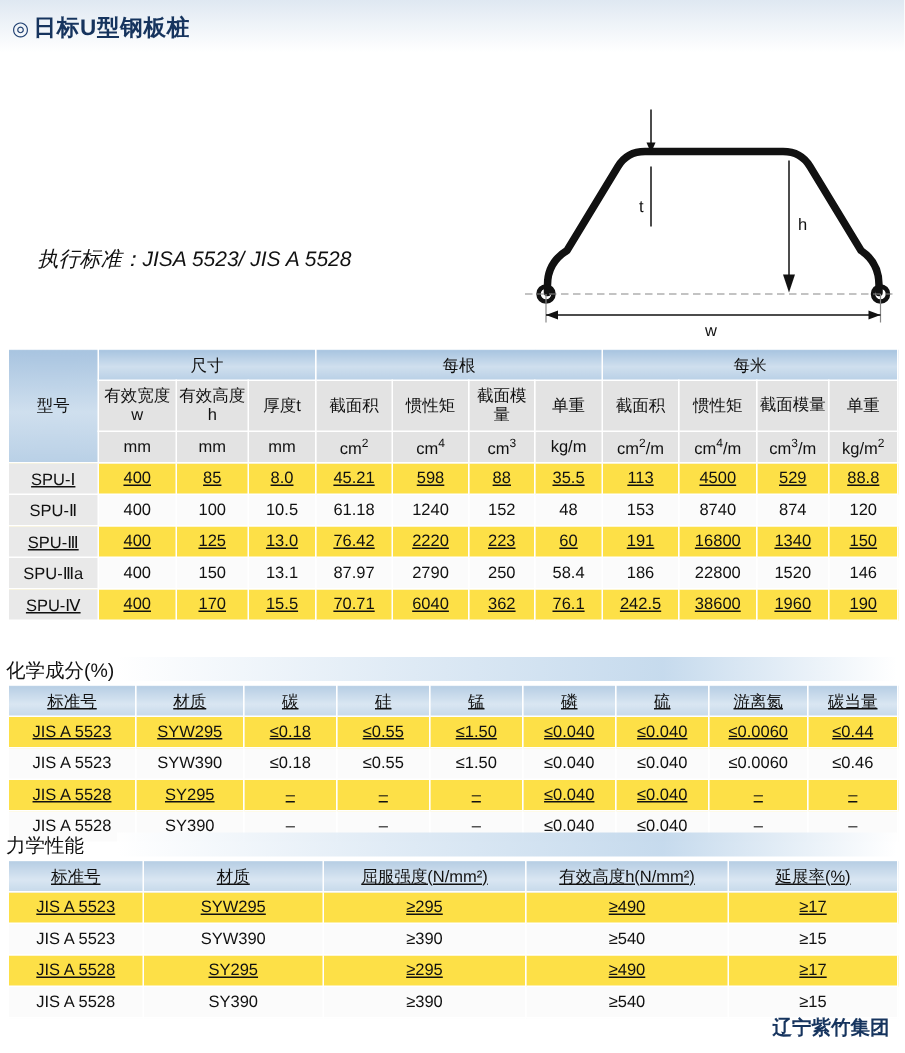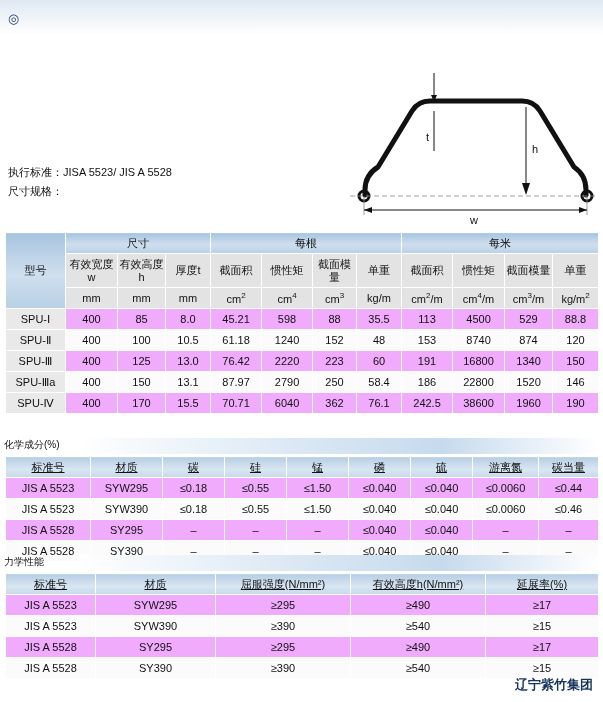--- a/index.html
+++ b/index.html
@@ -33,23 +33,24 @@
     font-size: 13px; color: #1b3c6e; margin-right: 3px;
   }
   .title-text {
     font-size: 15px; font-weight: bold; color: #16345e;
     letter-spacing: 0.5px;
   }
 
   
   .spec-block {
     position: absolute;
-    left: 8px; top: 163px;
-    font-size: 11px; color: #111;
+    left: 25px; top: 163px;
+    font-size: 14px; color: #111;
     line-height: 19px;
+    font-style: italic;
   }
 
   
   .drawing {
     position: absolute;
     left: 330px; top: 55px;
     width: 270px; height: 170px;
   }
 
   
@@ -76,37 +77,38 @@
     background: linear-gradient(to bottom, #b7cee4 0%, #d9e6f2 60%, #c6d9ea 100%);
     font-weight: bold;
     color: #10243f;
     text-decoration: underline;
   }
   .sub-grey {
     background: #e3e3e3;
     color: #111;
   }
   .row-grey {
-    background: #f0abfc;
+    background: #fde047;
+    text-decoration: underline;
   }
   .row-white {
     background: #fbfbfb;
   }
   .cell-left {
     background: #e9e9e9;
   }
 
   
   #main-table { position: absolute; left: 5px; top: 232px; width: 593px; }
   #main-table td { height: 21px; }
 
   
   .sec-cap {
     position: absolute;
-    font-size: 10px;
+    font-size: 13px;
     color: #111;
     background: transparent;
     text-align: center;
   }
   #cap-chem { left: 4px; top: 438px; }
   #cap-mech { left: 4px; top: 555px; }
 
   
   .cap-band {
     position: absolute;
@@ -132,20 +134,21 @@
   .sup { font-size: 8px; vertical-align: super; }
 </style>
 </head>
 <body>
 
 <div id="page">
 
   <div class="title-bar">
     <div class="title-inner">
       <span class="title-marker">◎</span>
+      <span class="title-text">日标U型钢板桩</span>
     </div>
   </div>
 
   <div class="drawing">
     <svg width="270" height="170" viewBox="0 0 270 170">
 
       <path d="M 35,140 L 35,135 Q 35,120 48,112 L 82,56 Q 88,46 100,46 L 192,46 Q 204,46 210,56 L 244,112 Q 256,120 256,135 L 256,140" fill="none" stroke="#111" stroke-width="5" stroke-linejoin="round" stroke-linecap="round"></path>
 
       <circle cx="34" cy="141" r="5" fill="none" stroke="#111" stroke-width="3"></circle>
       <circle cx="257" cy="141" r="5" fill="none" stroke="#111" stroke-width="3"></circle>
@@ -165,21 +168,20 @@
       <line x1="257" y1="141" x2="257" y2="160" stroke="#888" stroke-width="0.8"></line>
       <line x1="34" y1="155" x2="257" y2="155" stroke="#111" stroke-width="1"></line>
       <polygon points="34,155 42,152 42,158" fill="#111"></polygon>
       <polygon points="257,155 249,152 249,158" fill="#111"></polygon>
       <text x="140" y="169" font-family="Liberation Sans, sans-serif" font-size="11" fill="#111">w</text>
     </svg>
   </div>
 
   <div class="spec-block">
     <div>执行标准：JISA 5523/ JIS A 5528</div>
-    <div>尺寸规格：</div>
   </div>
 
   <table class="t" id="main-table">
     <colgroup>
       <col style="width:60px">
         <col style="width:52px">
         <col style="width:48px">
         <col style="width:45px">
       <col style="width:51px">
         <col style="width:51px">

